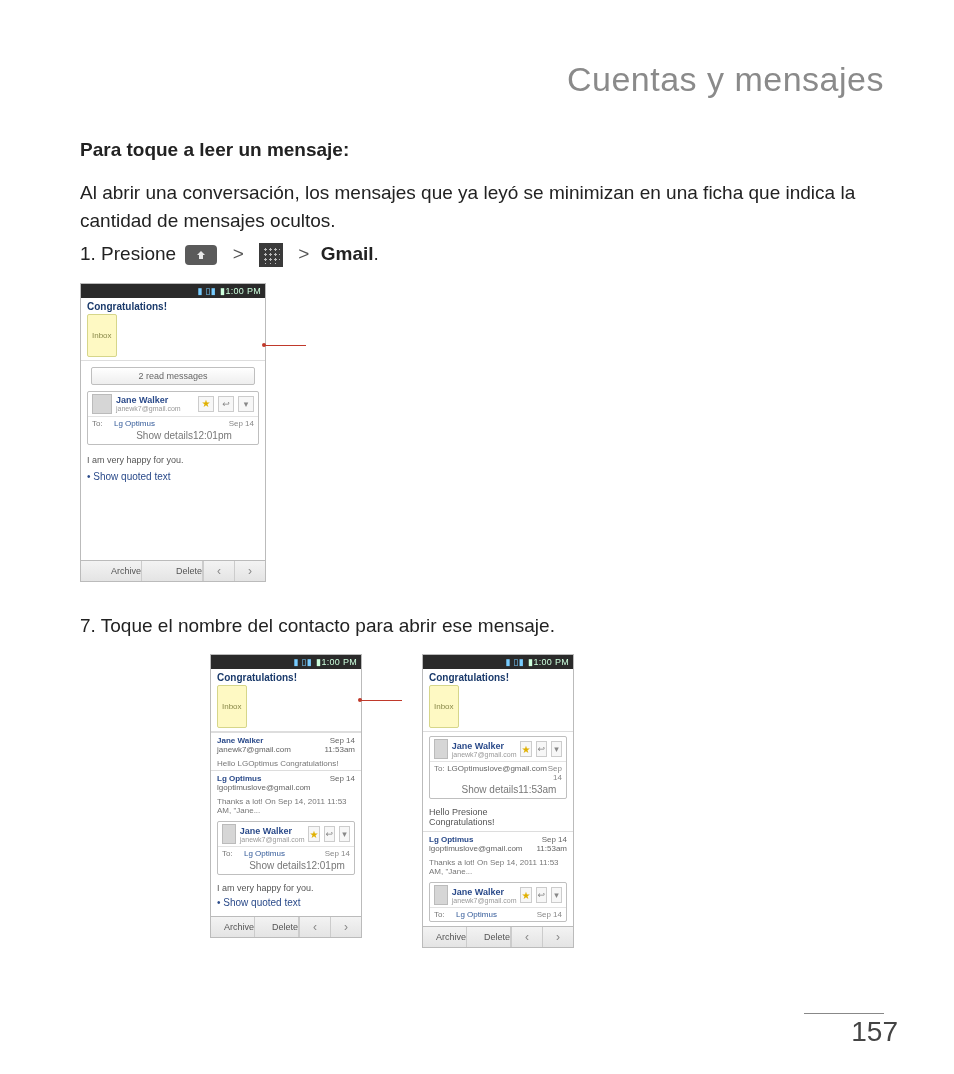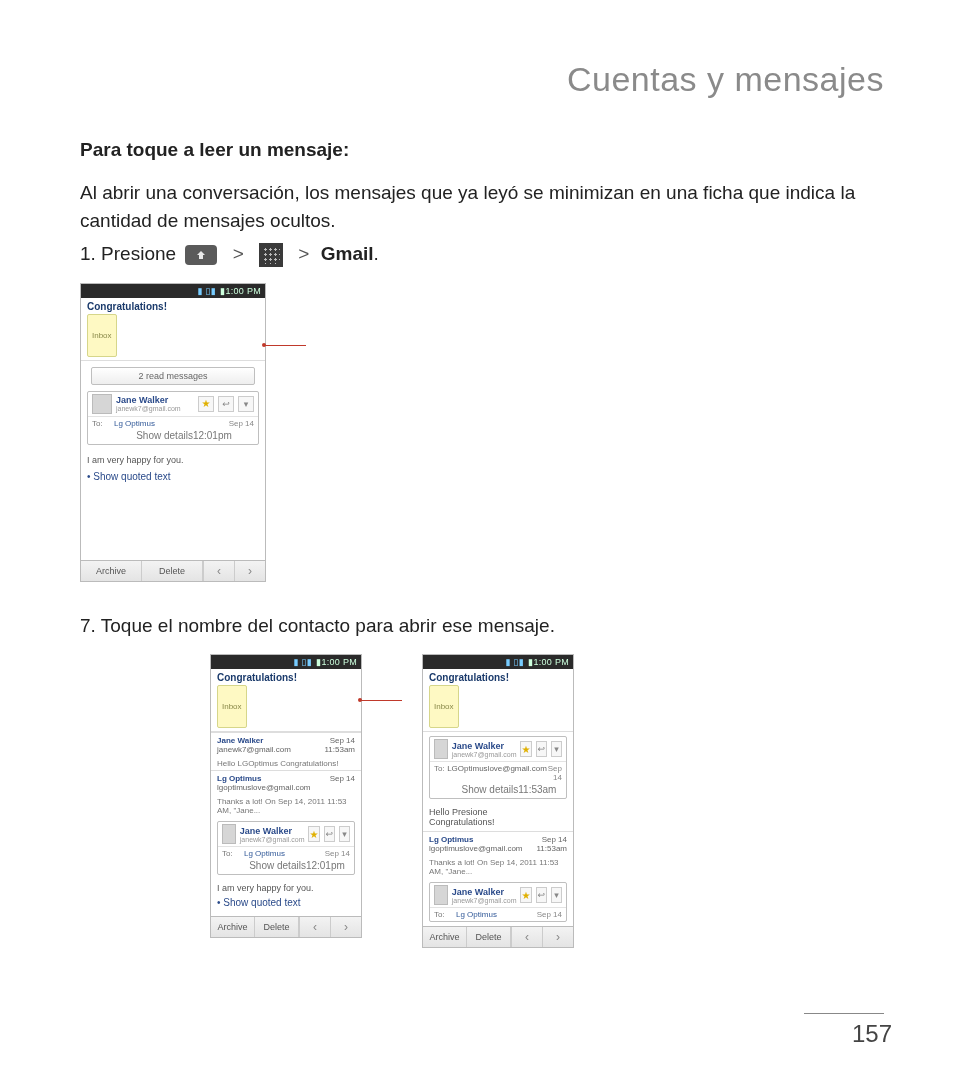--- a/index.html
+++ b/index.html
@@ -33,33 +33,33 @@
   .star{width:14px;height:14px;border:1px solid #ccc;background:#f7f7f7;display:flex;align-items:center;justify-content:center;color:#e0b000;font-size:10px}
   .mini{width:14px;height:14px;border:1px solid #ccc;background:#f7f7f7;display:flex;align-items:center;justify-content:center;color:#888;font-size:9px}
   .torow{display:flex;padding:2px 4px;border-top:1px solid #e3e3e3;font-size:8px}
   .torow .l{color:#777;width:22px}
   .torow .v{flex:1;color:#335a99}
   .torow .dt{color:#888;text-align:right}
   .details{padding:0 4px 3px 26px;color:#777;font-size:10px;display:flex;justify-content:center}
   .body{padding:6px;color:#555}
   .quoted{color:#2a4a8a;font-size:10px;padding:0 6px 8px}
   .bottombar{display:flex;border-top:1px solid #bbb;background:linear-gradient(#f3f3f3,#e4e4e4)}
-  .bb-btn{flex:1;border-right:1px solid #ccc;text-align:center;padding:5px 0;font-size:9px;color:#555}
+  .bb-btn{flex:1;border-right:1px solid #ccc;text-align:right;padding:5px 0;font-size:9px;color:#555}
   .bb-btn:last-child{border-right:none}
   .bb-arrow{flex:0 0 30px;display:flex;align-items:center;justify-content:center;color:#888;font-size:12px;border-left:1px solid #ccc}
   .spacer{height:70px}
   .threadline{border-top:1px solid #ddd;padding:3px 6px;color:#666;font-size:8px;display:flex;justify-content:space-between}
   .row-with-callout{display:flex;align-items:flex-start;gap:0;margin:6px 0 30px 0}
   .callout-line{position:relative;width:40px;flex:0 0 40px;align-self:stretch}
   .callout-line::before{content:"";position:absolute;left:-2px;top:var(--y,50px);width:42px;border-top:1px solid #c0392b}
   .callout-line::after{content:"";position:absolute;left:-4px;top:calc(var(--y,50px) - 2px);width:4px;height:4px;background:#c0392b;border-radius:50%}
   .callout-text{font-size:16px;color:#333;line-height:1.35;max-width:270px;padding-left:6px;margin-top:var(--ty,30px)}
   .tri{display:flex;gap:30px;margin:10px 0 0 130px}
   .tri .col{display:flex;align-items:flex-start}
-  .pagefoot{position:absolute;right:62px;bottom:26px;font-size:24px;color:#444}
+  .pagefoot{position:absolute;right:56px;bottom:26px;font-size:28px;color:#444}
   .footrule{position:absolute;right:70px;bottom:60px;width:80px;border-top:1px solid #888}
   .snippet{padding:2px 6px;color:#777;font-size:8px}
 </style>
 </head>
 <body>
 
 <div class="page">
   <h1 class="title">Cuentas y mensajes</h1>
 
   <p class="subtitle">Para toque a leer un mensaje:</p>

